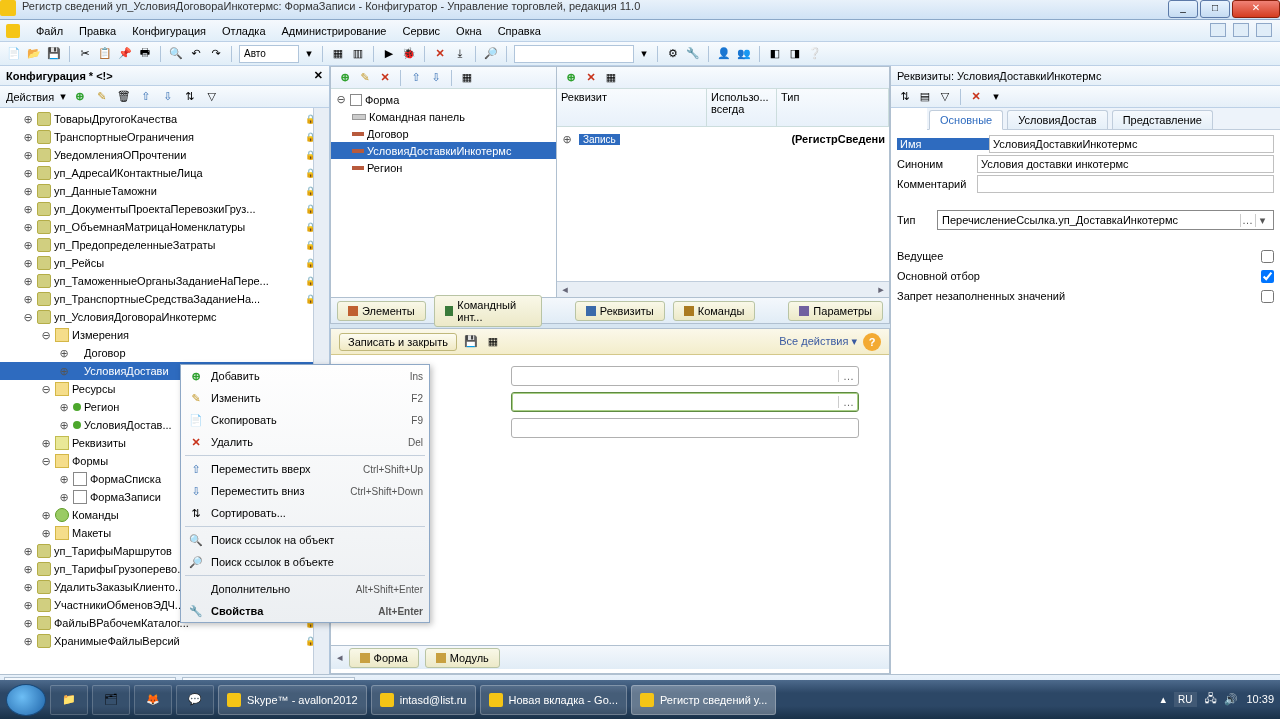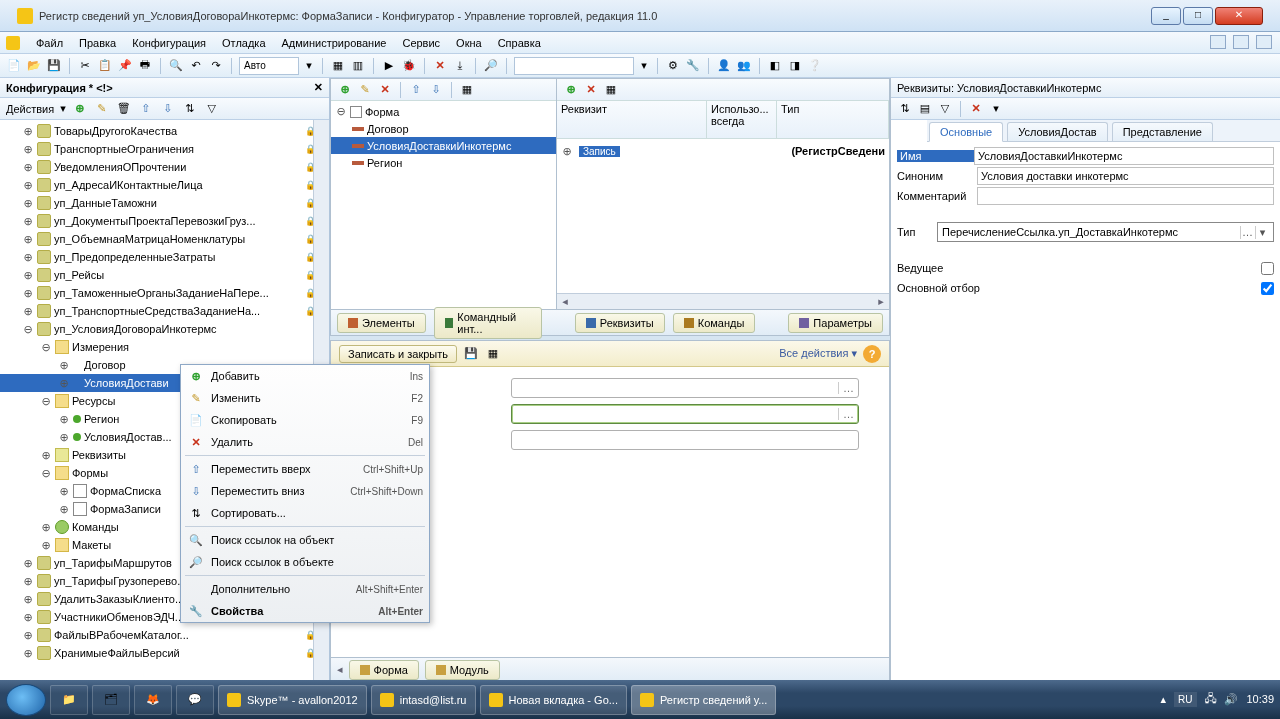--- a/index.html
+++ b/index.html
@@ -1,19 +1,19 @@
 <!DOCTYPE html>
 <html><head>
 <meta charset="utf-8">
 <style>
 * { box-sizing: border-box; margin: 0; padding: 0; font-family: "Segoe UI", Tahoma, sans-serif; font-size: 11px; }
 body { background: #d6e5f1; width: 1280px; height: 719px; overflow: hidden; position: relative; }
 
 
-.titlebar { height: 32px; background: linear-gradient(#e8f1fa, #cfe2f5); display: flex; align-items: center; padding: 0 17px; border-bottom: 1px solid #8ba8c8; }
+.titlebar { height: 20px; background: linear-gradient(#e8f1fa, #cfe2f5); display: flex; padding: 0 0; border-bottom: 1px solid #8ba8c8; }
 .titlebar .app-icon { width: 16px; height: 16px; background: #f5c516; border-radius: 2px; margin-right: 6px; }
 .titlebar .title-text { flex: 1; color: #333; }
 .win-controls { display: flex; }
 .win-btn { width: 30px; height: 18px; margin-left: 2px; border: 1px solid #5c7aa8; border-radius: 3px; background: linear-gradient(#e8f4ff,#c5dcf2); text-align: center; line-height: 14px; font-size: 10px; cursor: pointer; }
 .win-btn.close { background: linear-gradient(#f08276,#d43c20); color: #fff; border-color: #8a1f0c; width: 48px; }
 
 
 .menubar { height: 22px; background: linear-gradient(#f5f9fd,#e1eef9); display: flex; align-items: center; padding: 0 6px; border-bottom: 1px solid #bcd0e6; }
 .menubar .m-icon { width: 14px; height: 14px; background: #f5c516; border-radius: 2px; margin-right: 8px; }
 .menu-item { padding: 2px 8px; cursor: pointer; }
@@ -101,21 +101,21 @@
 
 .right-panel { width: 390px; background: #fff; border-left: 1px solid #b0c0d0; display: flex; flex-direction: column; }
 .rp-head { height: 20px; background: linear-gradient(#f8fbfe,#e5eff8); border-bottom: 1px solid #bcd0e6; padding: 0 6px; display:flex; align-items:center; }
 .rp-tb { height: 22px; background: linear-gradient(#f8fbfe,#e5eff8); border-bottom: 1px solid #bcd0e6; display:flex; align-items:center; padding:0 6px; gap:4px; }
 .rp-tabs { display:flex; border-bottom:1px solid #c0cddc; background:#edf3fa;margin-left:36px; }
 .rp-tab { padding:3px 10px; border:1px solid #c0cddc; border-bottom:0; background: linear-gradient(#f5f9fd,#e5eff8); margin:2px 2px 0; border-radius:3px 3px 0 0; cursor:pointer; }
 .rp-tab.active { background:#fff; color:#2e6bbf; font-weight:normal; border-bottom:1px solid #fff; margin-bottom:-1px; }
 .rp-body { padding: 4px 6px; }
 .prop-row { display:flex; align-items:center; height:20px; }
 .prop-label { width: 80px; }
-.prop-label.selected { background:#2e6bbf; color:#fff; padding:0 3px; width:77px; }
+.prop-label.selected { background:#2e6bbf; color:#fff; padding:0 3px; width:92px; }
 .prop-input { flex:1; height:18px; border:1px solid #c0c0c0; background:#fff; padding:0 3px; }
 .prop-check { margin-left: 4px; }
 .prop-sep { height: 12px; }
 .type-row { display:flex; align-items:center; margin:4px 0; }
 .type-box { flex:1; height:20px; border:1px solid #888; background:#fff; display:flex; align-items:center; padding:0 4px; }
 .type-box .dd { margin-left:auto; display:flex; gap:1px; }
 .type-box .dd span { width:14px; border-left:1px solid #ccc; text-align:center; color:#555; cursor:pointer; }
 
 
 .context-menu { position: absolute; left: 180px; top: 364px; width: 250px; background: linear-gradient(#fefefe,#eceff2); border: 1px solid #8ea8c6; box-shadow: 2px 2px 6px rgba(0,0,0,.25); z-index: 100; }
@@ -470,20 +470,24 @@
             <span class="tb-sep"></span>
             <span class="tb-btn">▦</span>
           </div>
           <div class="fd-tree" id="fd-tree">
               <div class="fd-row">
                 <span class="tree-toggle">⊖</span>
                 <span class="fd-icon form"></span>
                 <span>Форма</span>
               </div>
               <div class="fd-row" style="padding-left: 18px;">
+                <span class="fd-icon bar"></span>
+                <span>Командная панель</span>
+              </div>
+              <div class="fd-row" style="padding-left: 18px;">
                 <span class="fd-icon grp"></span>
                 <span>Договор</span>
               </div>
               <div class="fd-row selected" style="padding-left: 18px;">
                 <span class="fd-icon grp"></span>
                 <span>УсловияДоставкиИнкотермс</span>
               </div>
               <div class="fd-row" style="padding-left: 18px;">
                 <span class="fd-icon grp"></span>
                 <span>Регион</span>
@@ -610,20 +614,24 @@
       </div>
       <div class="prop-sep"></div>
       <div class="prop-row">
         <div style="flex:1">Ведущее</div>
         <input type="checkbox" class="prop-check" style="">
       </div>
       <div class="prop-row">
         <div style="flex:1">Основной отбор</div>
         <input type="checkbox" class="prop-check" checked="" style="">
       </div>
+      <div class="prop-row">
+        <div style="flex:1">Запрет незаполненных значений</div>
+        <input type="checkbox" class="prop-check" style="">
+      </div>
     </div>
   </div>
 </div>
 
 <div class="context-menu" id="ctx">
     <div class="cm-item">
       <span class="cm-icon">
         <span class="ic-plus">⊕</span>
       </span>
       <span>Добавить</span>

